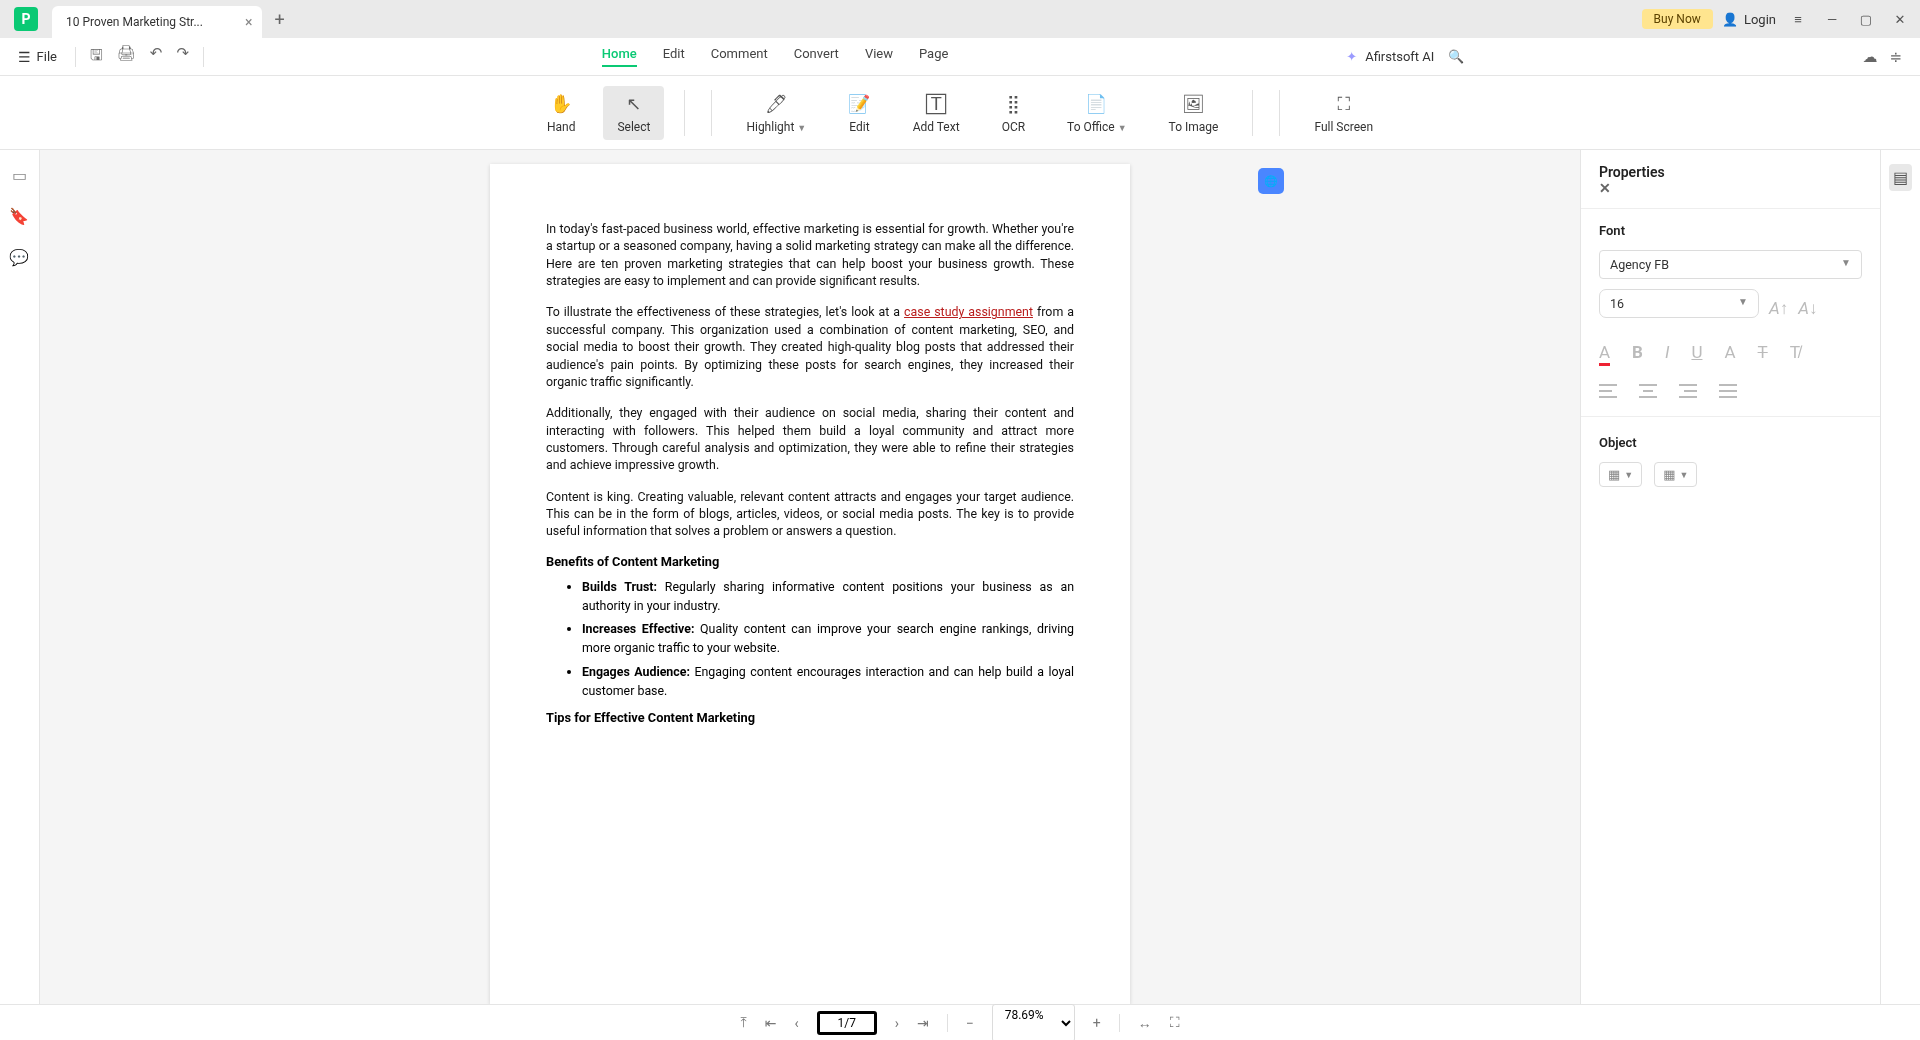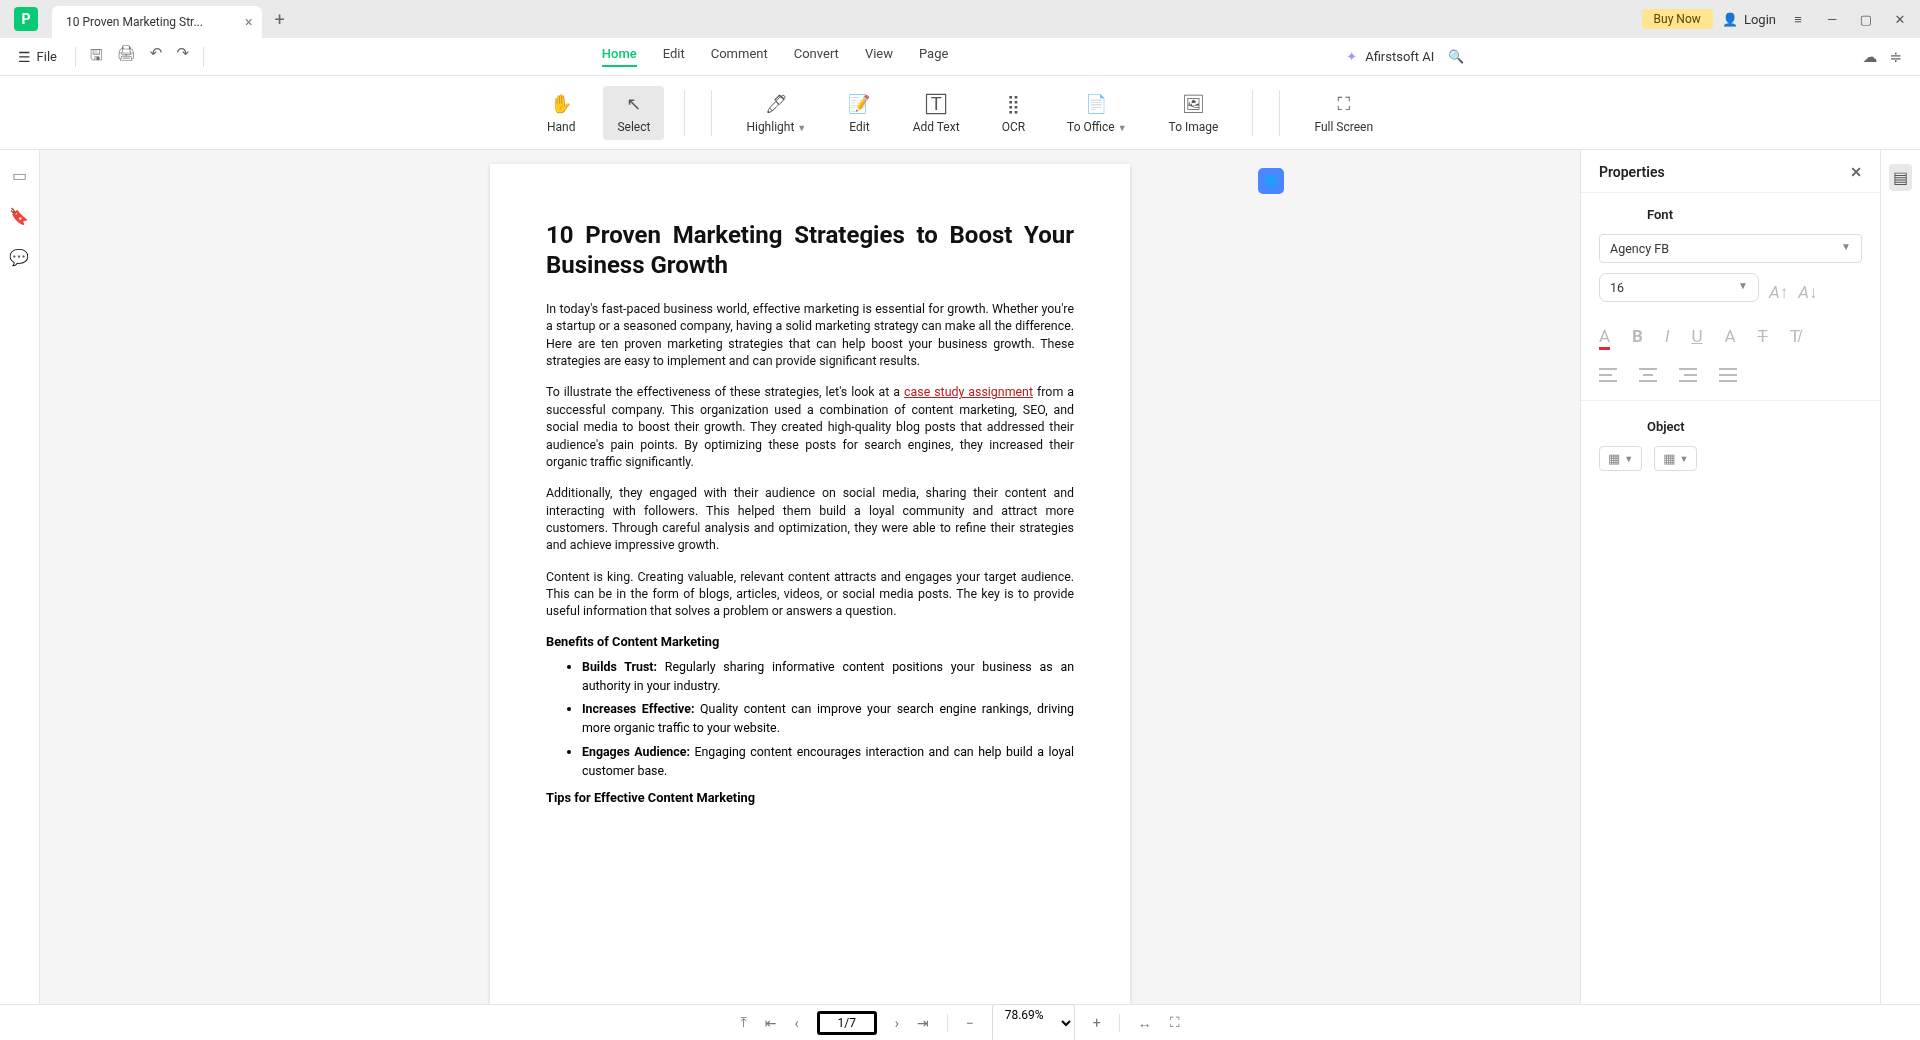--- a/index.html
+++ b/index.html
@@ -55,23 +55,23 @@
 .annot.red { border-top:2.5px solid #ff2b2b; width:580px; top:521px; left:500px; transform:rotate(-22deg);}
 .annot.purple { border-left:2.5px solid #6a2bd9; height:240px; top:310px; left:770px; transform:rotate(-12deg);}
 
 .float-badge { position:absolute; right:296px; top:18px; width:26px; height:26px; background:#4a86ff; border-radius:5px; display:flex; align-items:center; justify-content:center; color:#fff; font-size:11px; cursor:pointer;}
 
 .right-rail { width:40px; background:#fff; border-left:1px solid #e5e5e5; display:flex; flex-direction:column; align-items:center; padding-top:14px;}
 .right-rail .active-pane { background:#e8e8e8; border-radius:4px; padding:4px;}
 
 
 .props { width:300px; background:#fff; border-left:1px solid #e5e5e5; display:flex; flex-direction:column;}
-.props-header { display:flex; justify-content:space-between; padding:14px 18px 12px 18px; font-size:14px; font-weight:600; color:#222; border-bottom:1px solid #eee;}
+.props-header { display:flex; justify-content:space-between; padding:14px 18px 12px 18px; font-size:14px; font-weight:600; color:#222; border-bottom:1px solid #eee;flex-direction:column;}
 .props-body { padding:14px 18px;}
-.props-label { font-size:13px; font-weight:600; color:#222; margin-bottom:12px;margin-left:48px;}
+.props-label { font-size:13px; font-weight:600; color:#222; margin-bottom:12px;}
 .props-select { width:100%; border:1px solid #dcdcdc; border-radius:4px; padding:6px 10px; font-size:12.5px; color:#333; display:flex; justify-content:space-between; background:#fff; cursor:pointer; margin-bottom:10px;}
 .props-row { display:flex; gap:10px; align-items:center; margin-bottom:14px;}
 .size-sel { width:160px;border-radius:7px;}
 .fmt-btn { color:#bbb; font-size:17px; cursor:pointer; font-style:italic;}
 .fmt-grid { display:flex; gap:22px; margin:10px 0 18px 0;}
 .fmt-icon { font-size:17px; color:#bbb; cursor:pointer;}
 .fmt-icon.red-under { border-bottom:3px solid #e23; padding-bottom:1px; color:#bbb;}
 .align-row { display:flex; gap:22px;}
 .align-icon { width:18px; height:14px; display:flex; flex-direction:column; justify-content:space-between; cursor:pointer;}
 .align-icon span{ height:2px; background:#bbb;}
@@ -188,21 +188,20 @@
     <span class="rail-icon">▭</span>
     <span class="rail-icon">🔖</span>
     <span class="rail-icon">💬</span>
   </div>
 
   <div class="doc-wrap">
     <div class="float-badge">🌐</div>
     <div class="annot purple"></div>
     <div class="annot red"></div>
     <div class="page">
-      <h1>10 Proven Marketing Strategies to Boost Your Business Growth</h1>
       <p>In today's fast-paced business world, effective marketing is essential for growth. Whether you're a startup or a seasoned company, having a solid marketing strategy can make all the difference. Here are ten proven marketing strategies that can help boost your business growth. These strategies are easy to implement and can provide significant results.</p>
       <p>
         <span>To illustrate the effectiveness of these strategies, let's look at a </span><a href="#">case study assignment</a><span> from a successful company. This organization used a combination of content marketing, SEO, and social media to boost their growth. They created high-quality blog posts that addressed their audience's pain points. By optimizing these posts for search engines, they increased their organic traffic significantly.</span>
       </p>
       <p>Additionally, they engaged with their audience on social media, sharing their content and interacting with followers. This helped them build a loyal community and attract more customers. Through careful analysis and optimization, they were able to refine their strategies and achieve impressive growth.</p>
       <p>Content is king. Creating valuable, relevant content attracts and engages your target audience. This can be in the form of blogs, articles, videos, or social media posts. The key is to provide useful information that solves a problem or answers a question.</p>
       <div class="sub">Benefits of Content Marketing</div>
       <ul id="bullets">
           <li><b>Builds Trust:</b> Regularly sharing informative content positions your business as an authority in your industry.</li>
           <li><b>Increases Effective:</b> Quality content can improve your search engine rankings, driving more organic traffic to your website.</li>

